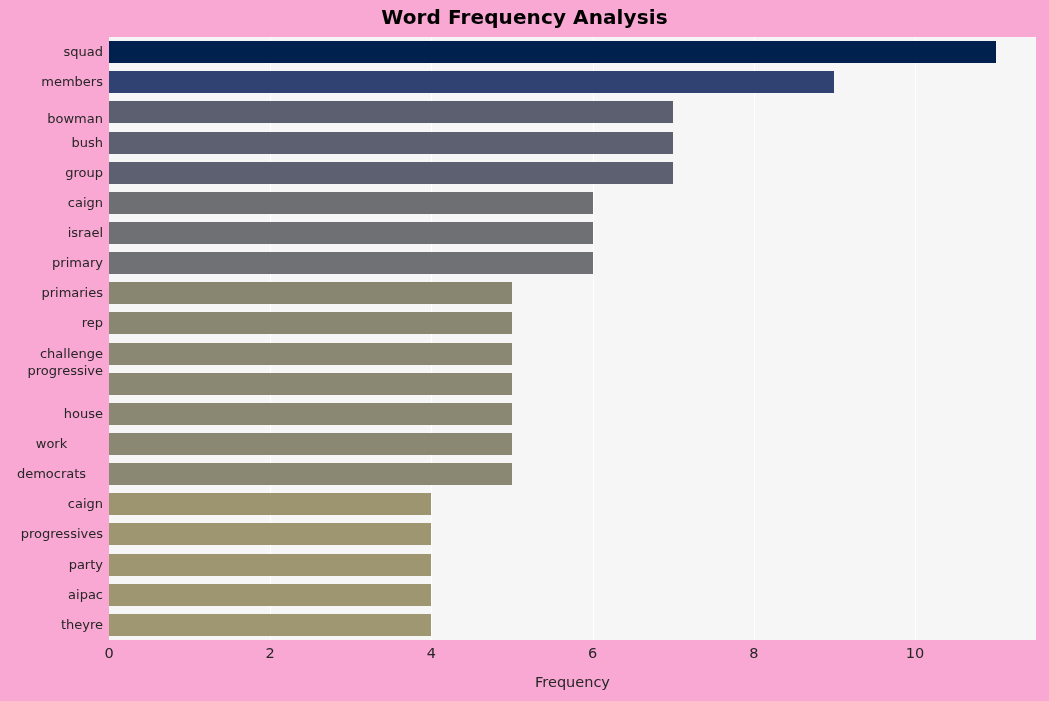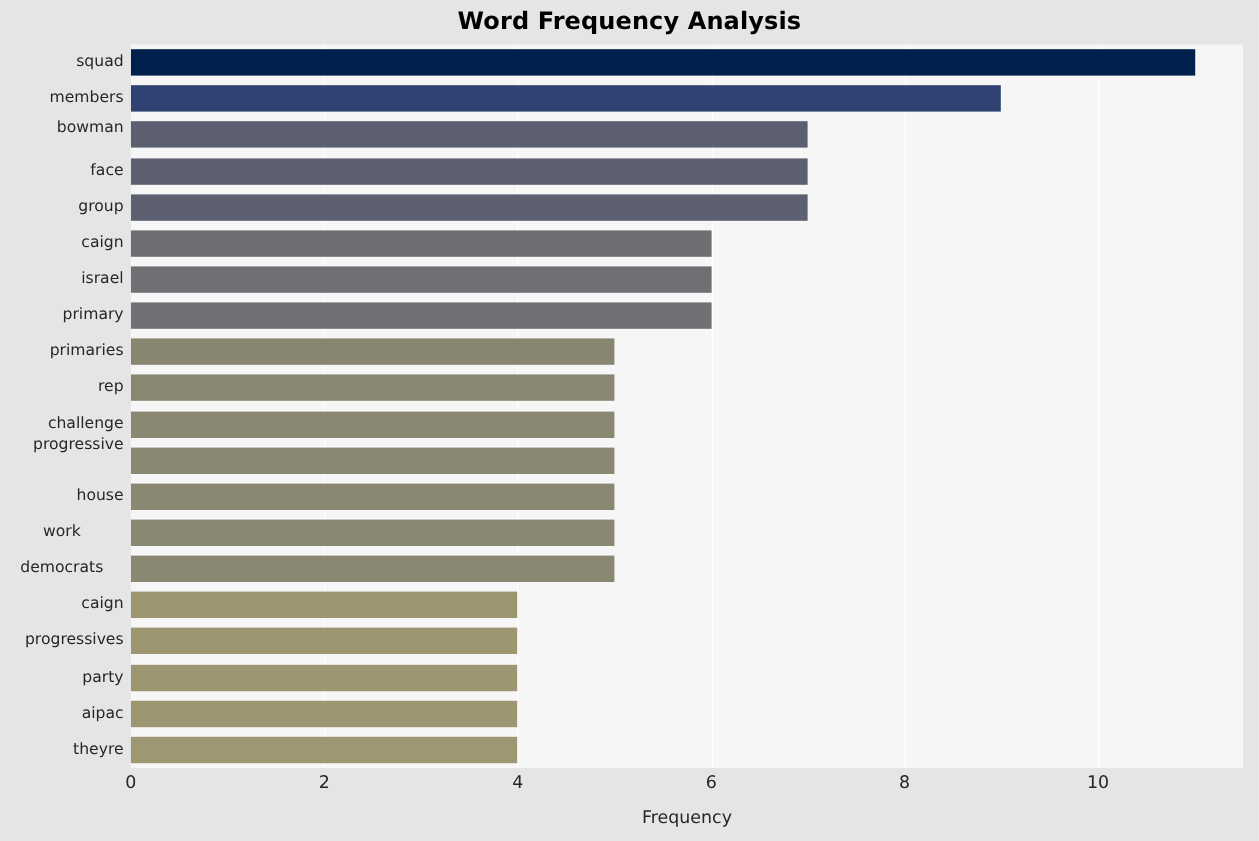--- a/index.html
+++ b/index.html
@@ -110,21 +110,21 @@
     top: 674px;
     width: 927px;
     text-align: center;
     font-size: 14.5px;
     color: #262626;
   }
 </style>
 </head>
 <body>
 
-<div id="figure" style="background: #e5e5e5;">
+<div id="figure" style="background: #f9a8d4;">
 
   <div id="chart-title">Word Frequency Analysis</div>
 
   <div id="plot-area" style="background: rgb(246, 246, 247);">
     <div id="grid-layer">
         <div class="gridline" style="left: 161.217px;"></div>
         <div class="gridline" style="left: 322.435px;"></div>
         <div class="gridline" style="left: 483.652px;"></div>
         <div class="gridline" style="left: 644.87px;"></div>
         <div class="gridline" style="left: 806.087px;"></div>
@@ -149,22 +149,22 @@
         <div class="bar" title="progressives: 4" style="width: 322.435px; top: 486.475px; height: 22px; background: rgb(158, 149, 113);"></div>
         <div class="bar" title="party: 4" style="width: 322.435px; top: 516.625px; height: 22px; background: rgb(158, 149, 113);"></div>
         <div class="bar" title="aipac: 4" style="width: 322.435px; top: 546.775px; height: 22px; background: rgb(158, 149, 113);"></div>
         <div class="bar" title="theyre: 4" style="width: 322.435px; top: 576.925px; height: 22px; background: rgb(159, 150, 114);"></div>
       </div>
   </div>
 
   <div id="ylabels-layer">
       <div class="ytick-label" style="top: 7.075px;">squad</div>
       <div class="ytick-label" style="top: 37.225px;">members</div>
-      <div class="ytick-label" style="top: 62px; text-align: right;">bowman</div>
-      <div class="ytick-label" style="top: 97.525px;">face</div>
+      <div class="ytick-label" style="top: 74px; text-align: right;">bowman</div>
+      <div class="ytick-label" style="top: 97.525px;">bush</div>
       <div class="ytick-label" style="top: 127.675px;">group</div>
       <div class="ytick-label" style="top: 157.825px;">caign</div>
       <div class="ytick-label" style="top: 187.975px;">israel</div>
       <div class="ytick-label" style="top: 218.125px;">primary</div>
       <div class="ytick-label" style="top: 248.275px;">primaries</div>
       <div class="ytick-label" style="top: 278.425px;">rep</div>
       <div class="ytick-label" style="top: 308.575px;">challenge</div>
       <div class="ytick-label" style="top: 326px;">progressive</div>
       <div class="ytick-label" style="top: 368.875px;">house</div>
       <div class="ytick-label" style="top: 399.025px; text-align: center;">work</div>

